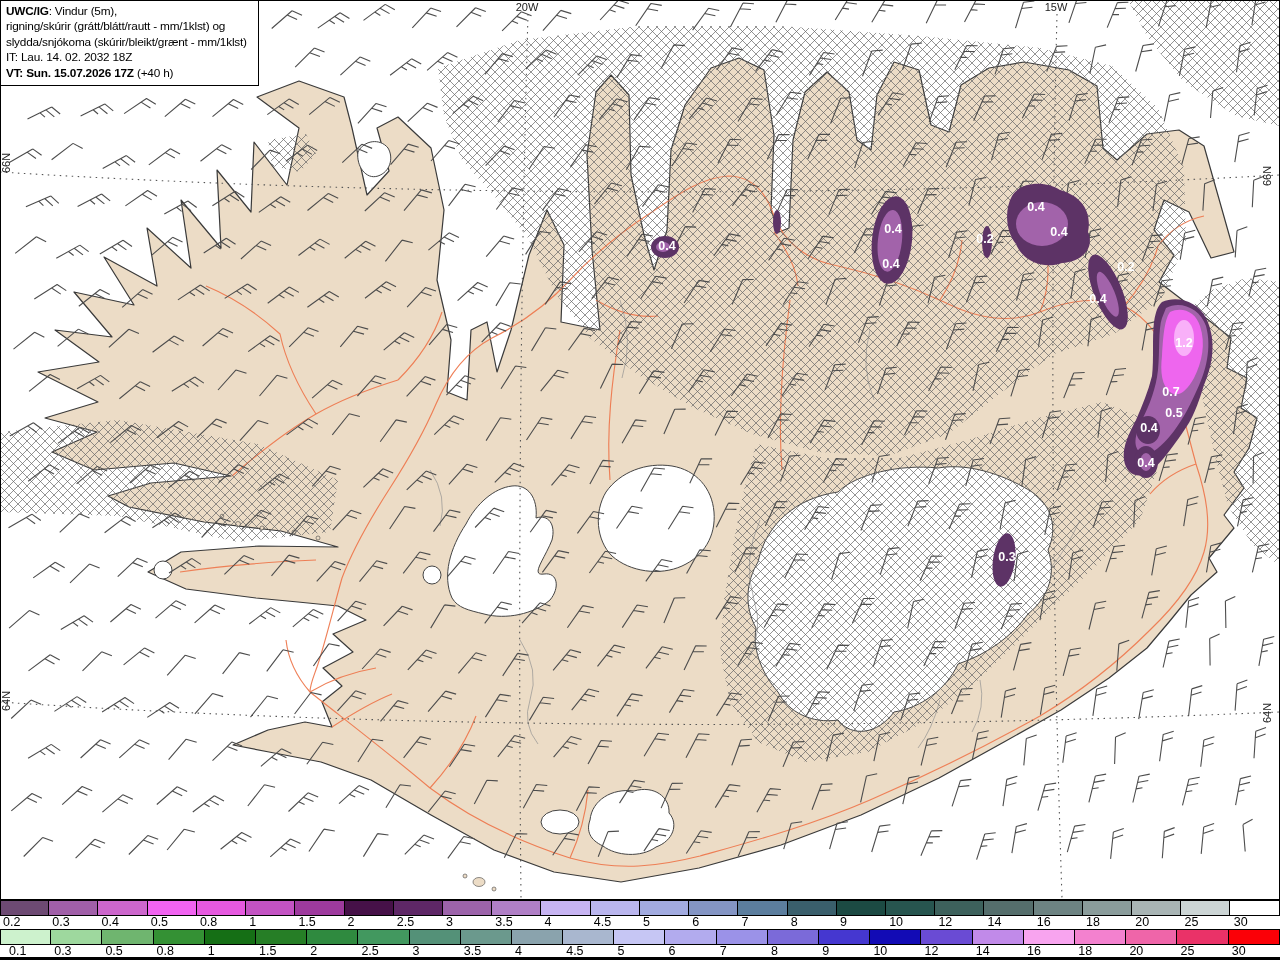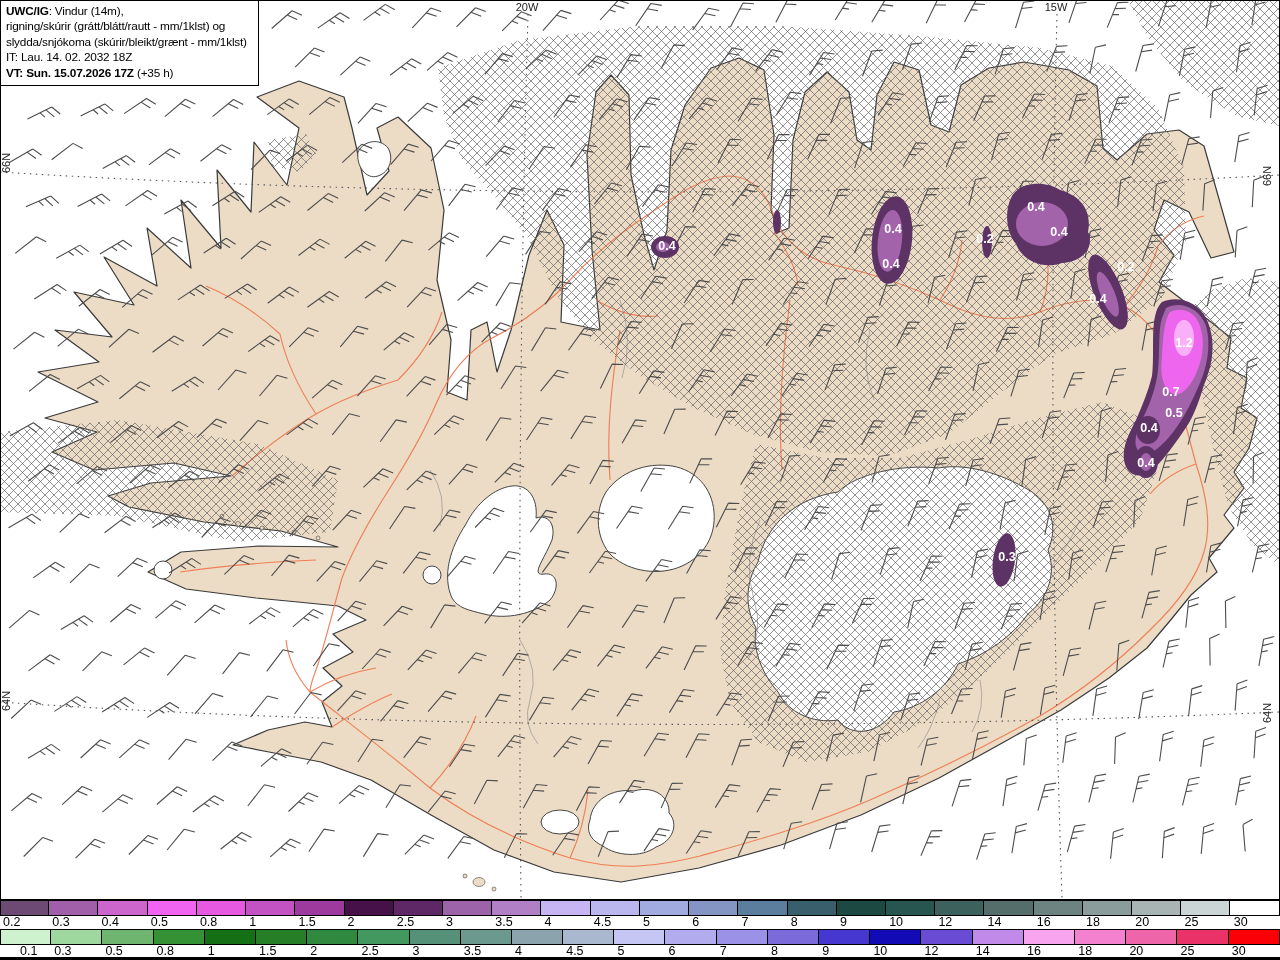--- a/index.html
+++ b/index.html
@@ -711,25 +711,25 @@
           <text text-anchor="middle" fill="#222" font-size="11" class="svgtext" transform="translate(10,701) rotate(-90)">64N</text>
           <text text-anchor="middle" fill="#222" font-size="11" class="svgtext" transform="translate(1271,176) rotate(-90)">66N</text>
           <text text-anchor="middle" fill="#222" font-size="11" class="svgtext" transform="translate(1271,713) rotate(-90)">64N</text>
         </g>
 
     <rect x="0.5" y="0.5" width="1279" height="899" fill="none" stroke="#000" stroke-width="1"></rect>
   </svg>
   </div>
 
   <div id="title-box">
-    <div><b>UWC/IG</b><span>: Vindur (14m),</span></div>
+    <div><b>UWC/IG</b><span>: Vindur (5m),</span></div>
     <div>rigning/skúrir (grátt/blátt/rautt - mm/1klst) og</div>
     <div>slydda/snjókoma (skúrir/bleikt/grænt - mm/1klst)</div>
     <div>IT: Lau. 14. 02. 2032 18Z</div>
-    <div><b>VT: Sun. 15.07.2026 17Z</b><span> (+35 h)</span></div>
+    <div><b>VT: Sun. 15.07.2026 17Z</b><span> (+40 h)</span></div>
   </div>
 
   <div id="legend">
     <div class="leg-bar" id="leg-bar1">
         <span style="width: 49.2308px; background: rgb(109, 74, 115);"></span>
         <span style="width: 49.2308px; background: rgb(160, 95, 168);"></span>
         <span style="width: 49.2308px; background: rgb(204, 102, 204);"></span>
         <span style="width: 49.2308px; background: rgb(241, 99, 241);"></span>
         <span style="width: 49.2308px; background: rgb(230, 89, 224);"></span>
         <span style="width: 49.2308px; background: rgb(195, 83, 195);"></span>
@@ -803,21 +803,21 @@
         <span style="width: 51.2px; background: rgb(18, 11, 181);"></span>
         <span style="width: 51.2px; background: rgb(106, 75, 212);"></span>
         <span style="width: 51.2px; background: rgb(193, 138, 233);"></span>
         <span style="width: 51.2px; background: rgb(248, 164, 239);"></span>
         <span style="width: 51.2px; background: rgb(243, 129, 207);"></span>
         <span style="width: 51.2px; background: rgb(239, 101, 169);"></span>
         <span style="width: 51.2px; background: rgb(234, 50, 104);"></span>
         <span style="width: 51.2px; flex: 1 1 0%; background: rgb(251, 0, 7);"></span>
       </div>
     <div class="leg-lab" id="leg-lab2">
-        <span style="left: 20px;">0.1</span>
+        <span style="left: 9px;">0.1</span>
         <span style="left: 54.2px;">0.3</span>
         <span style="left: 105.4px;">0.5</span>
         <span style="left: 156.6px;">0.8</span>
         <span style="left: 207.8px;">1</span>
         <span style="left: 259px;">1.5</span>
         <span style="left: 310.2px;">2</span>
         <span style="left: 361.4px;">2.5</span>
         <span style="left: 412.6px;">3</span>
         <span style="left: 463.8px;">3.5</span>
         <span style="left: 515px;">4</span>

